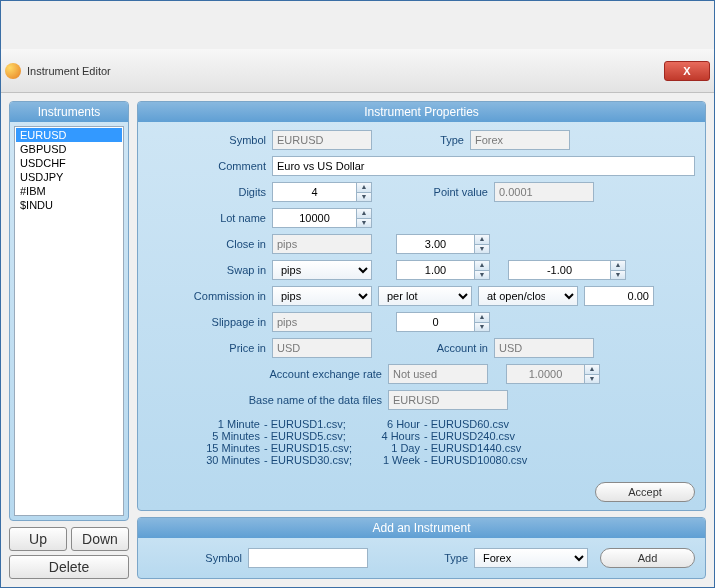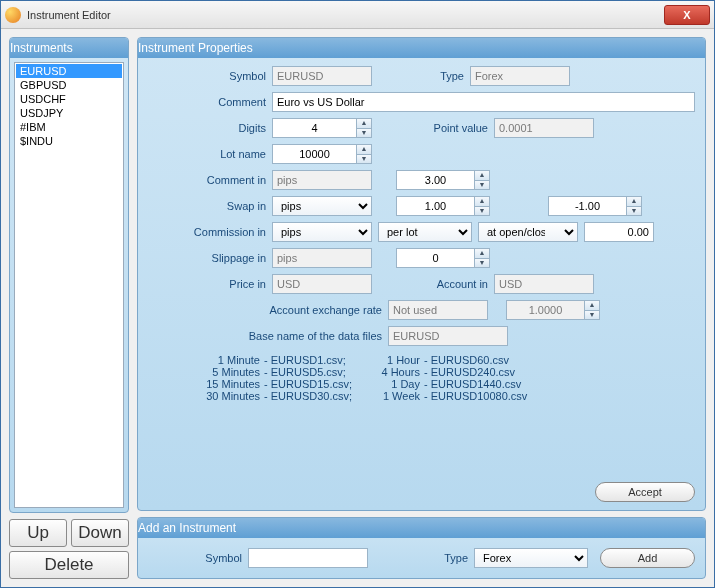--- a/index.html
+++ b/index.html
@@ -14,26 +14,27 @@
   }
   .window {
     width: 715px;
     height: 588px;
     border: 1px solid #3a6ea5;
     background: #f0f0f0;
     display: flex;
     flex-direction: column;
   }
   .titlebar {
-    height: 28px;
+    height: 44px;
     background: linear-gradient(to bottom, #f7f7f7, #e3e3e3);
     border-bottom: 1px solid #c0c0c0;
     display: flex;
     align-items: center;
     padding: 0 4px;
+    margin-top: 48px;
   }
   .app-icon {
     width: 16px; height: 16px;
     border-radius: 50%;
     background: radial-gradient(circle at 30% 30%, #ffd966, #e67e22);
     margin-right: 6px;
   }
   .titlebar-title { flex: 1; color: #333; }
   .close-btn {
     width: 46px; height: 20px;
@@ -64,21 +65,21 @@
     background: linear-gradient(to bottom, #cfe6f5 0%, #b7d9ef 100%);
     border: 1px solid #7ba6c9;
     border-radius: 4px;
     display: flex;
     flex-direction: column;
     min-height: 0;
   }
   .panel-head {
     background: linear-gradient(to bottom, #88b8df 0%, #5f9fd4 100%);
     color: #fff;
-    text-align: left;
+    text-align: center;
     padding: 3px 0;
     border-radius: 3px 3px 0 0;
     font-size: 12px;
   }
   .instr-list {
     flex: 1;
     background: #fff;
     margin: 4px;
     border: 1px solid #9ab;
     overflow: auto;
@@ -100,21 +101,21 @@
   }
   .left-btns .row { display: flex; gap: 4px; }
   .btn {
     flex: 1;
     background: linear-gradient(to bottom, #fefefe, #e6e6e6);
     border: 1px solid #8a8a8a;
     border-radius: 3px;
     padding: 3px 6px;
     text-align: center;
     cursor: pointer;
-    font-size: 17px;
+    font-size: 14px;
     color: #333;
   }
 
   
   .right {
     flex: 1;
     display: flex;
     flex-direction: column;
     gap: 6px;
     min-width: 0;
@@ -288,21 +289,21 @@
             <div class="spin">
               <input class="inp" style="width: 84px;" value="10000">
               <div class="arrows">
                   <span>▲</span>
                   <span>▼</span>
                 </div>
             </div>
           </div>
 
           <div class="form-row">
-            <div class="lbl">Comment in</div>
+            <div class="lbl">Close in</div>
             <input class="inp ro" style="width: 100px;" readonly="" value="pips">
             <div style="width:12px"></div>
             <div class="spin">
               <input class="inp" style="width: 78px;" value="3.00">
               <div class="arrows">
                   <span>▲</span>
                   <span>▼</span>
                 </div>
             </div>
           </div>
@@ -315,21 +316,21 @@
             <div style="width:12px"></div>
             <div class="spin">
               <input class="inp" style="width: 78px;" value="1.00">
               <div class="arrows">
                   <span>▲</span>
                   <span>▼</span>
                 </div>
             </div>
             <div style="width:6px"></div>
             <div class="spin">
-              <input class="inp" style="width: 78px; margin-left: 40px;" value="-1.00">
+              <input class="inp" style="width: 102px;" value="-1.00">
               <div class="arrows">
                   <span>▲</span>
                   <span>▼</span>
                 </div>
             </div>
           </div>
 
           <div class="form-row">
             <div class="lbl">Commission in</div>
             <select class="inp" style="width:100px"><option>pips</option></select>
@@ -372,21 +373,21 @@
           </div>
 
           <div class="form-row">
             <div class="lbl" style="width:234px">Base name of the data files</div>
             <input class="inp ro" style="width: 120px;" readonly="" value="EURUSD">
           </div>
 
           <div class="files" id="files-grid">
               <div style="text-align: right; padding-right: 4px;">1 Minute</div>
               <div>- EURUSD1.csv;</div>
-              <div style="text-align: right; padding-right: 4px;">1 Hour</div>
+              <div style="text-align: right; padding-right: 4px;">6 Hour</div>
               <div>- EURUSD60.csv</div>
               <div style="text-align: right; padding-right: 4px;">5 Minutes</div>
               <div>- EURUSD5.csv;</div>
               <div style="text-align: right; padding-right: 4px;">4 Hours</div>
               <div>- EURUSD240.csv</div>
               <div style="text-align: right; padding-right: 4px;">15 Minutes</div>
               <div>- EURUSD15.csv;</div>
               <div style="text-align: right; padding-right: 4px;">1 Day</div>
               <div>- EURUSD1440.csv</div>
               <div style="text-align: right; padding-right: 4px;">30 Minutes</div>

